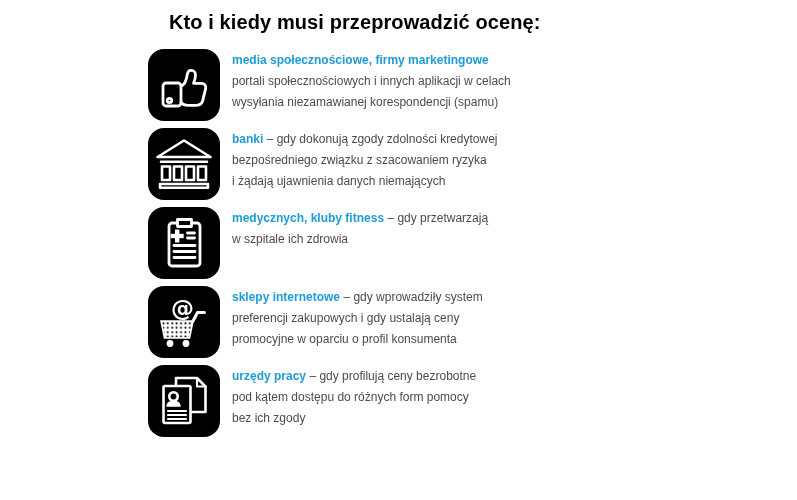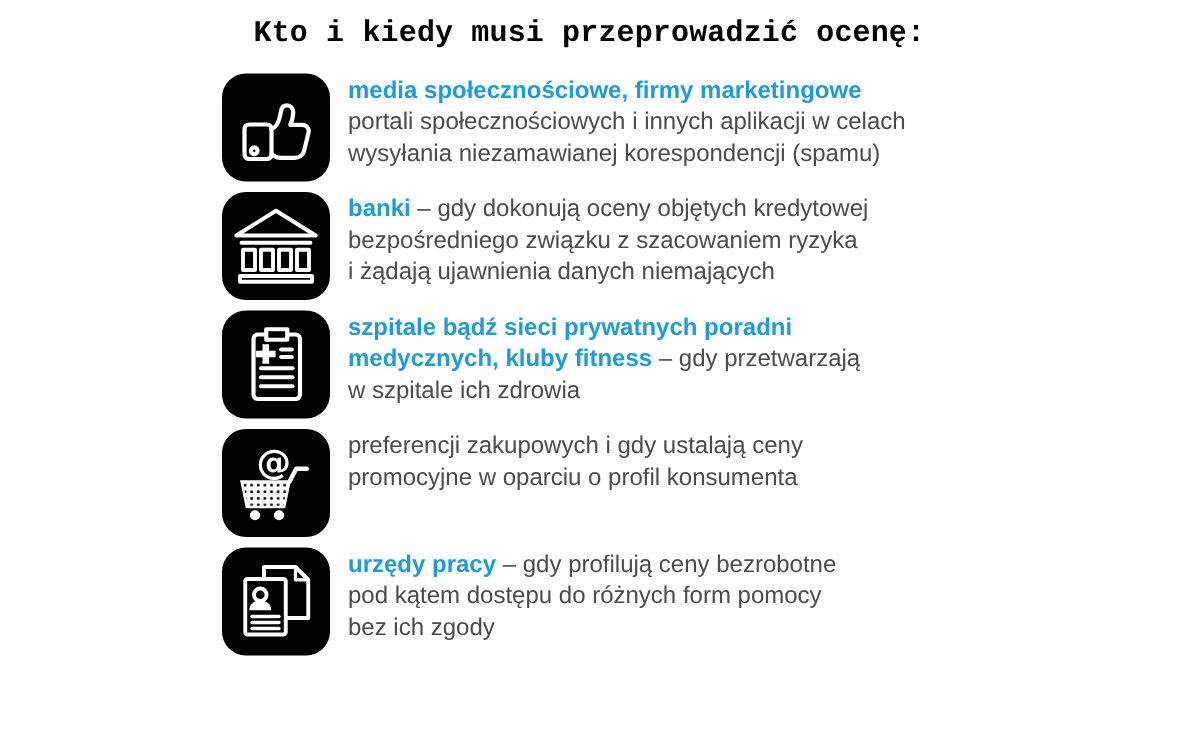--- a/index.html
+++ b/index.html
@@ -11,21 +11,21 @@
   }
   .canvas {
     position: relative;
     width: 797px; height: 500px;
     background: #ffffff;
     padding: 11px 0 0 148px;
   }
   .title {
     margin-left: 21px;
     margin-bottom: 15px;
-    font-family: Liberation Mono, monospace;
+    font-family: Liberation Sans, sans-serif;
     font-size: 20px;
     font-weight: bold;
     color: #000000;
     letter-spacing: 0.1px;
     white-space: nowrap;
   }
   .item-row {
     display: flex;
     align-items: flex-start;
     gap: 12px;
@@ -36,21 +36,21 @@
     width: 72px; height: 72px;
     background: #000000;
     border-radius: 16px;
     display: flex;
     align-items: center;
     justify-content: center;
   }
   .icon-box svg { width: 72px; height: 72px; display: block; }
   .item-text {
     padding-top: 1px;
-    font-size: 16px;
+    font-size: 12px;
     line-height: 21px;
     color: #4B4B4A;
   }
   .line { white-space: nowrap; }
   .lead {
     color: #1E9CD8;
     font-weight: bold;
   }
 </style>
 </head>
@@ -85,21 +85,21 @@
           <line x1="13" y1="33.8" x2="59" y2="33.8"></line>
           <rect x="14" y="38.5" width="8" height="13.5"></rect>
           <rect x="26" y="38.5" width="8" height="13.5"></rect>
           <rect x="38" y="38.5" width="8" height="13.5"></rect>
           <rect x="50" y="38.5" width="8" height="13.5"></rect>
           <rect x="12" y="56" width="48" height="3.8"></rect>
         </g>
       </svg>
     </div>
     <div class="item-text">
-      <div class="line"><span class="lead">banki</span><span> – gdy dokonują oceny objętych kredytowej</span></div>
+      <div class="line"><span class="lead">banki</span><span> – gdy dokonują zgody zdolności kredytowej</span></div>
       <div class="line"><span>bezpośredniego związku z szacowaniem ryzyka</span></div>
       <div class="line"><span>i żądają ujawnienia danych niemających</span></div>
     </div>
   </div>
 
   <div class="item-row">
     <div class="icon-box">
       <svg viewBox="0 0 72 72">
         <g fill="none" stroke="#fff" stroke-width="2.8" stroke-linecap="round" stroke-linejoin="round">
           <rect x="21" y="16" width="31" height="43" rx="3"></rect>
@@ -108,21 +108,20 @@
           <rect x="22.7" y="26.8" width="13" height="4.4" fill="#fff" stroke="none"></rect>
           <line x1="39.5" y1="26" x2="46.5" y2="26"></line>
           <line x1="39.5" y1="31" x2="46.5" y2="31"></line>
           <line x1="26" y1="38.5" x2="47" y2="38.5"></line>
           <line x1="26" y1="44.5" x2="47" y2="44.5"></line>
           <line x1="26" y1="50.5" x2="47" y2="50.5"></line>
         </g>
       </svg>
     </div>
     <div class="item-text">
-      <div class="line"><span class="lead">szpitale bądź sieci prywatnych poradni</span></div>
       <div class="line"><span class="lead">medycznych, kluby fitness</span><span> – gdy przetwarzają</span></div>
       <div class="line"><span>w szpitale ich zdrowia</span></div>
     </div>
   </div>
 
   <div class="item-row">
     <div class="icon-box">
       <svg viewBox="0 0 72 72">
         <defs>
           <pattern id="cartdots" width="4.4" height="4.4" patternUnits="userSpaceOnUse">
@@ -131,20 +130,21 @@
           </pattern>
         </defs>
         <text x="23" y="30" font-size="23" font-weight="bold" fill="#fff" font-family="DejaVu Sans, sans-serif">@</text>
         <path d="M13 35 H45 L41.5 52 H16.5 Z" fill="url(#cartdots)" stroke="#fff" stroke-width="1.6"></path>
         <path d="M45 35 L49.5 26.5 H56.5" fill="none" stroke="#fff" stroke-width="3" stroke-linecap="round" stroke-linejoin="round"></path>
         <circle cx="22" cy="57.5" r="3.4" fill="#fff"></circle>
         <circle cx="38" cy="57.5" r="3.4" fill="#fff"></circle>
       </svg>
     </div>
     <div class="item-text">
+      <div class="line"><span class="lead">sklepy internetowe</span><span> – gdy wprowadziły system</span></div>
       <div class="line"><span>preferencji zakupowych i gdy ustalają ceny</span></div>
       <div class="line"><span>promocyjne w oparciu o profil konsumenta</span></div>
     </div>
   </div>
 
   <div class="item-row">
     <div class="icon-box">
       <svg viewBox="0 0 72 72">
         <g fill="none" stroke="#fff" stroke-width="2.6" stroke-linecap="round" stroke-linejoin="round">
           <path d="M28 13 H49 L57.5 21.5 V47 H28 Z"></path>

